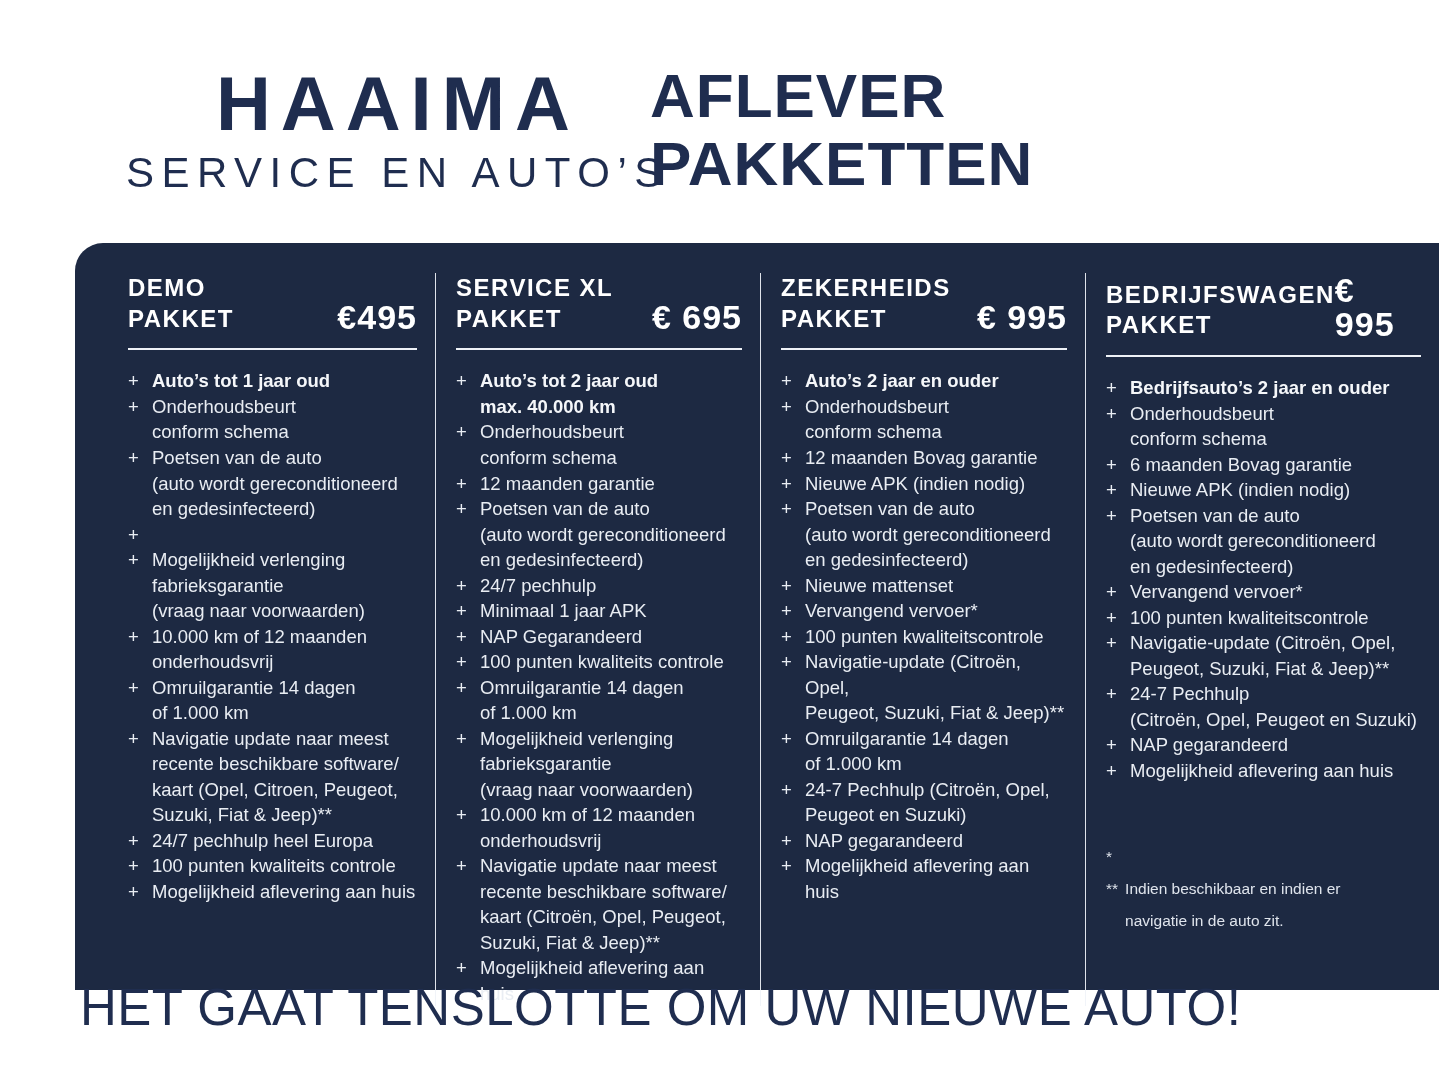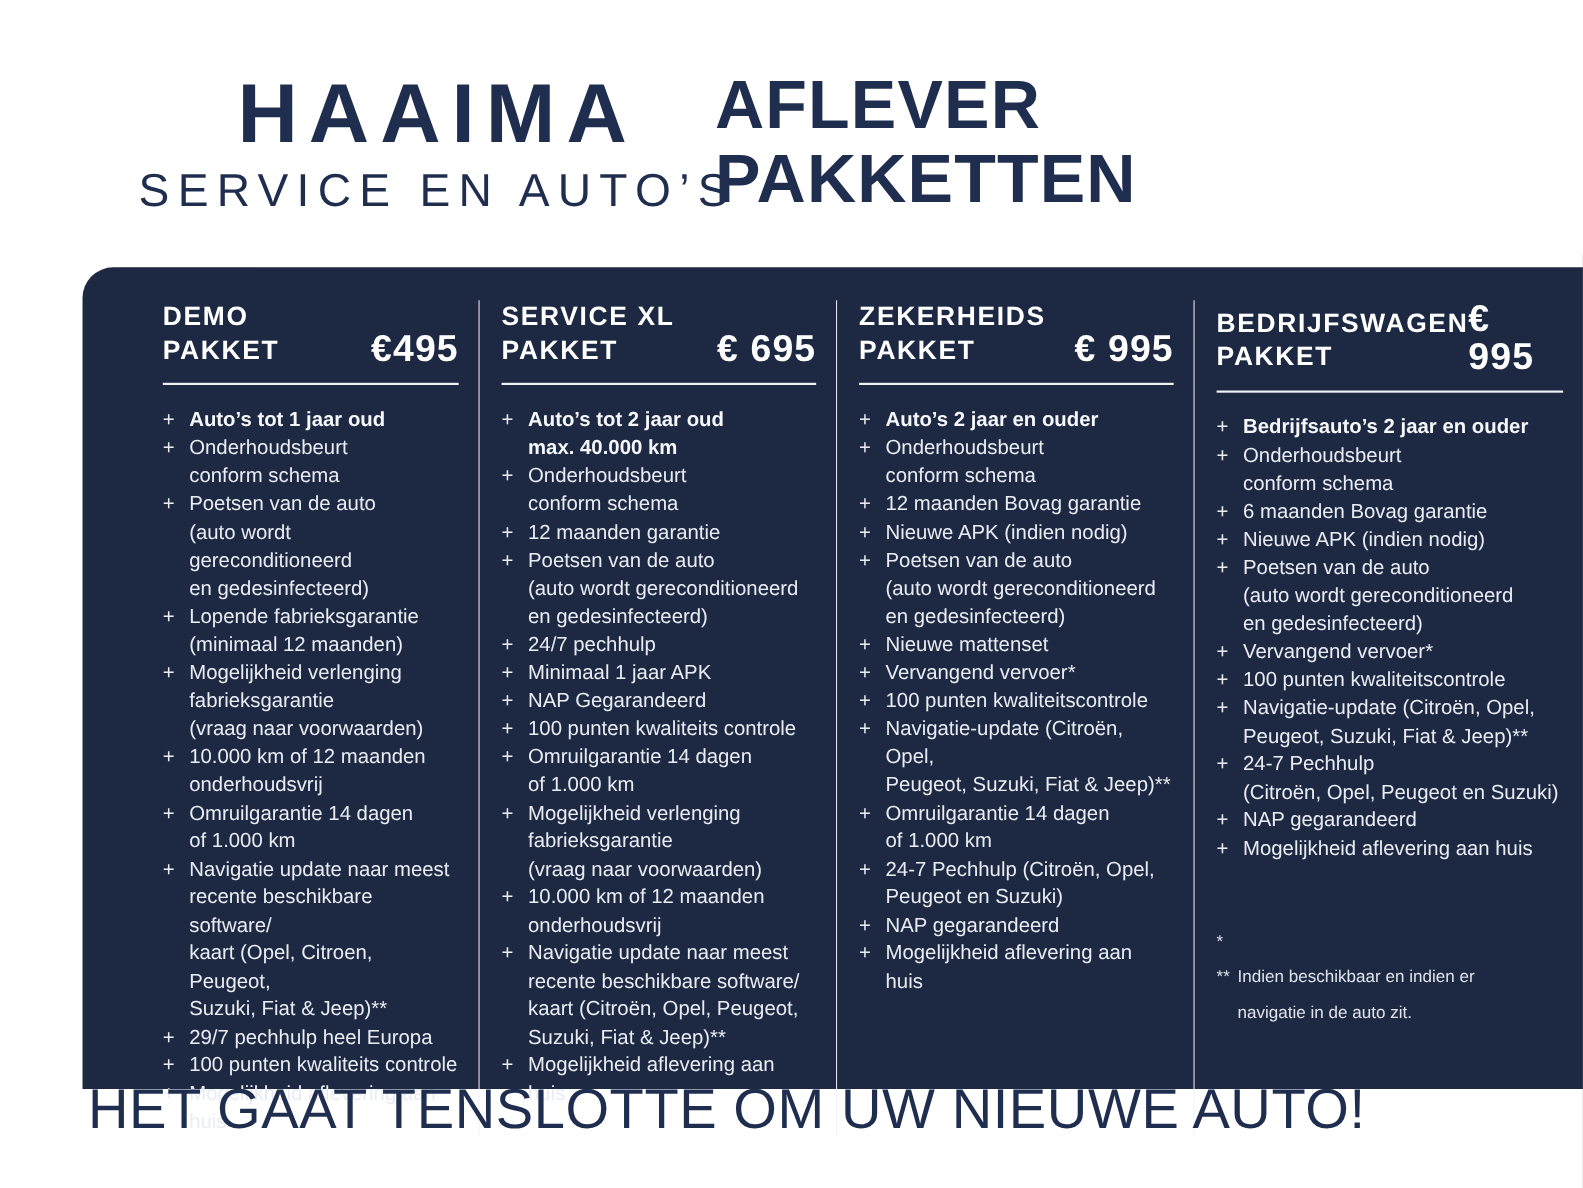--- a/index.html
+++ b/index.html
@@ -30,21 +30,21 @@
   }
   .panel{
     position:absolute;left:75px;top:243px;width:1364px;height:747px;
     background:var(--panel-bg);
     border-radius:28px 0 0 0;
     display:grid;
     grid-template-columns:360px 325px 325px 1fr;
     padding:30px 0 28px 0;
   }
   .package{padding:0 18px 0 20px;}
-  .package.first{padding-left:53px;margin-left:20px;}
+  .package.first{padding-left:53px;}
   .package + .package{border-left:1.5px solid rgba(240,243,248,0.92);}
   .pkg-header{
     display:flex;justify-content:space-between;align-items:flex-end;
     color:var(--white);
   }
   .pkg-name{
     margin:0;font-size:24px;font-weight:700;letter-spacing:1.5px;
     line-height:1.28;white-space:pre-line;
   }
   .pkg-price{font-size:34px;font-weight:700;letter-spacing:1px;line-height:1;}
@@ -102,22 +102,20 @@
 conform schema</span>
         </li>
         <li>
           <span class="marker">+</span>
           <span class="txt">Poetsen van de auto
 (auto wordt gereconditioneerd
 en gedesinfecteerd)</span>
         </li>
         <li>
           <span class="marker">+</span>
-          <span class="txt">Lopende fabrieksgarantie
-(minimaal 12 maanden)</span>
         </li>
         <li>
           <span class="marker">+</span>
           <span class="txt">Mogelijkheid verlenging
 fabrieksgarantie
 (vraag naar voorwaarden)</span>
         </li>
         <li>
           <span class="marker">+</span>
           <span class="txt">10.000 km of 12 maanden
@@ -130,21 +128,21 @@
         </li>
         <li>
           <span class="marker">+</span>
           <span class="txt">Navigatie update naar meest
 recente beschikbare software/
 kaart (Opel, Citroen,  Peugeot,
 Suzuki, Fiat &amp; Jeep)**</span>
         </li>
         <li>
           <span class="marker">+</span>
-          <span class="txt">29/7 pechhulp heel Europa</span>
+          <span class="txt">24/7 pechhulp heel Europa</span>
         </li>
         <li>
           <span class="marker">+</span>
           <span class="txt">100 punten kwaliteits controle</span>
         </li>
         <li>
           <span class="marker">+</span>
           <span class="txt">Mogelijkheid aflevering aan huis</span>
         </li>
       </ul>

